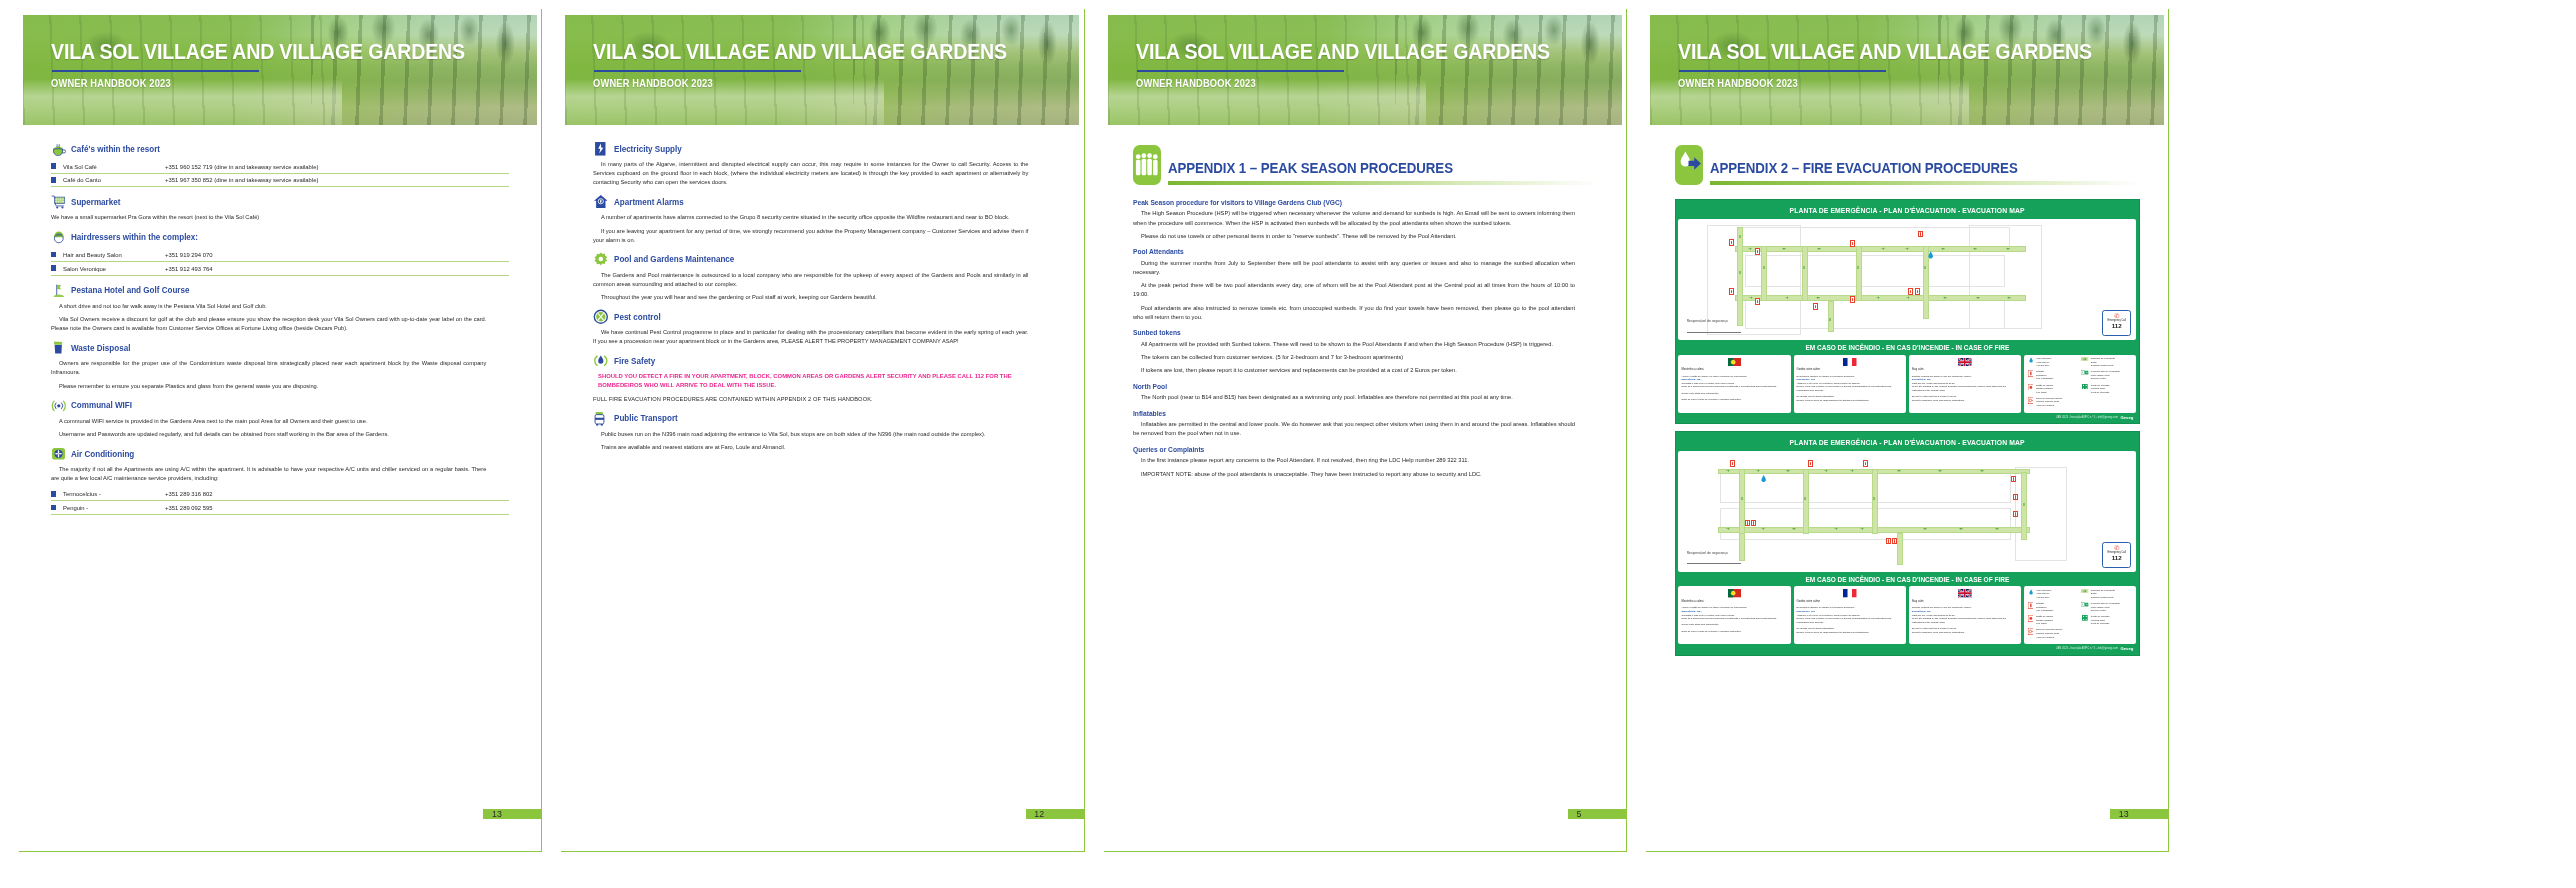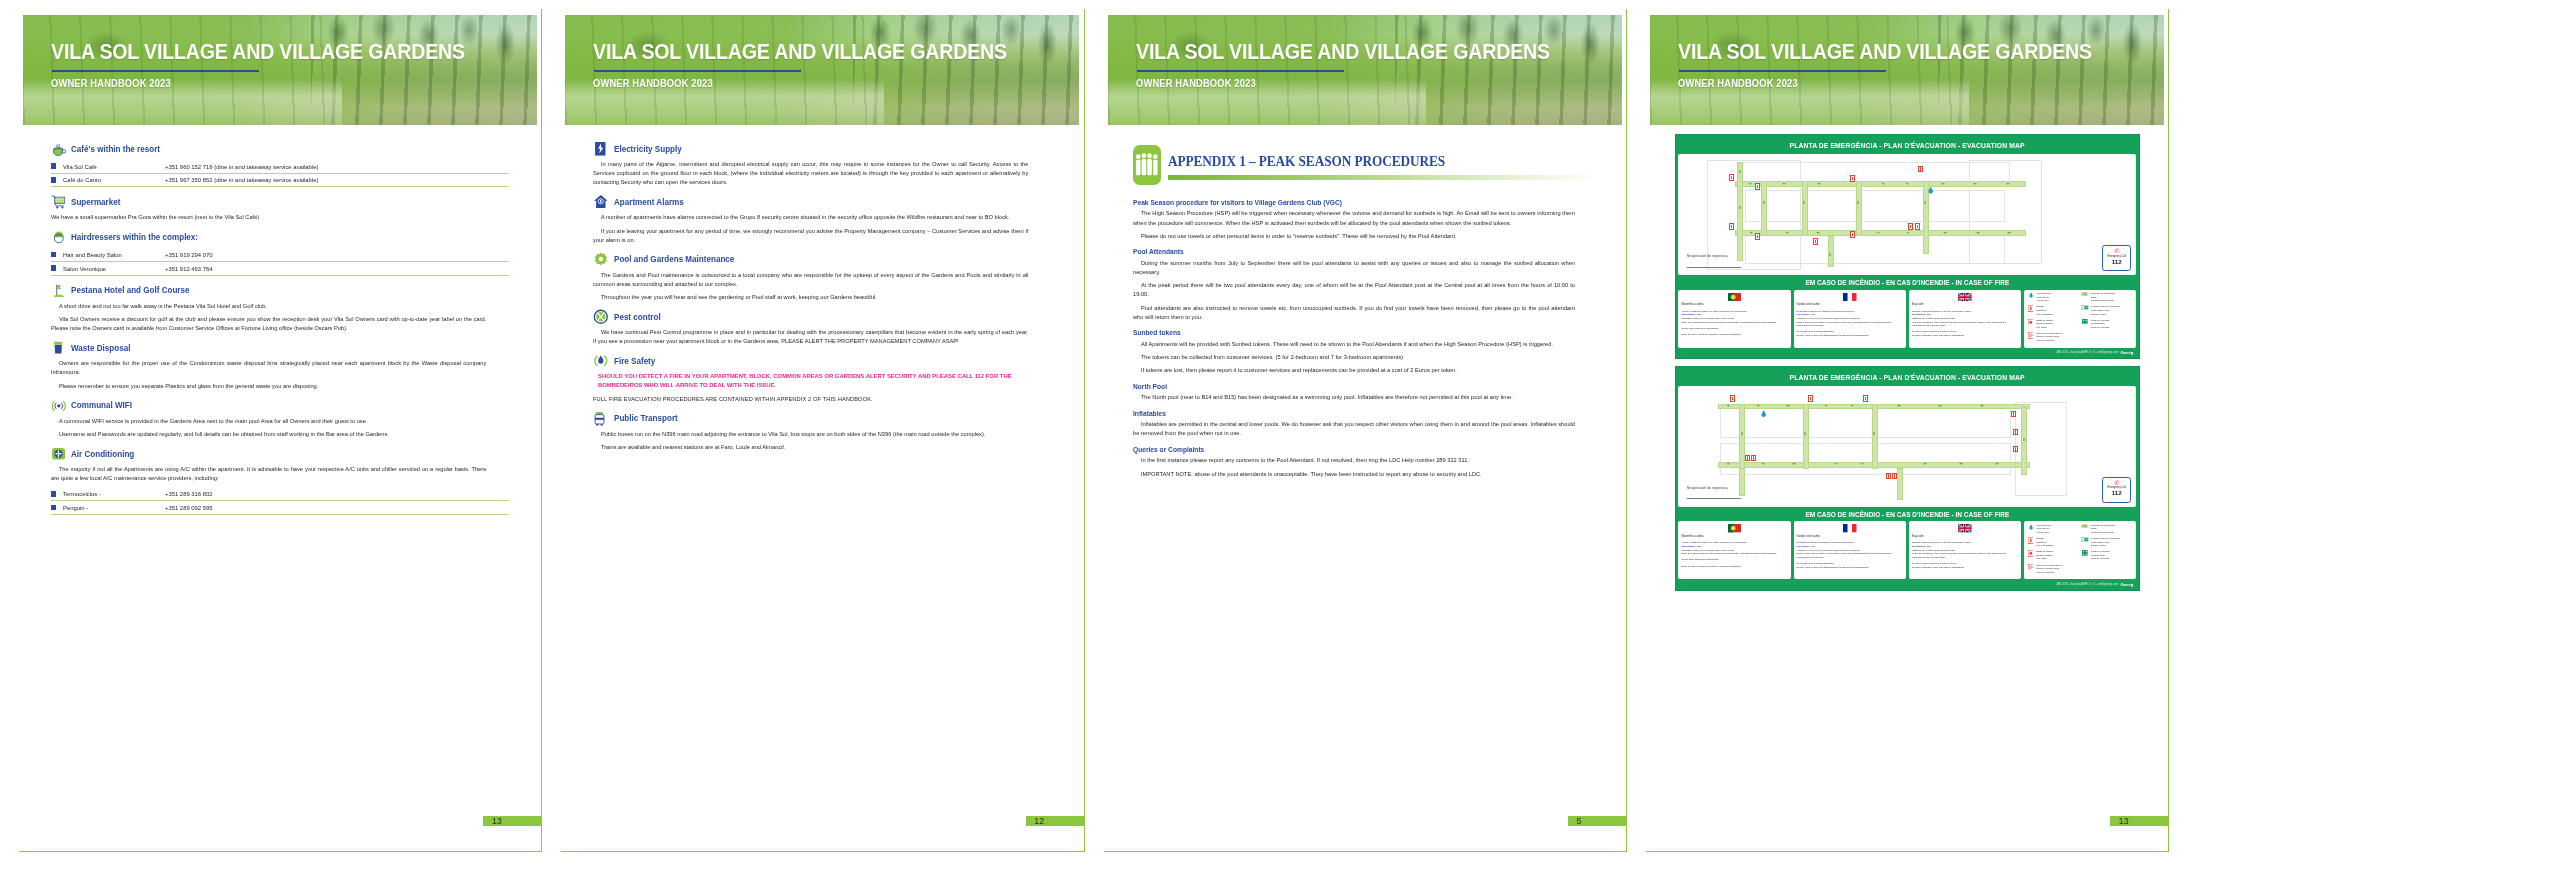--- a/index.html
+++ b/index.html
@@ -132,21 +132,21 @@
     padding: 2.6px 0 3.1px 0;
   }
   .row .bullet {
     width: 4.7px; height: 5.7px; background: #2b4ba0;
     flex: 0 0 4.7px; margin-right: 7.3px; align-self: center;
   }
   .row .nm { width: 102px; font-size: 6.2px; color: #231f20; transform: scaleX(.95); transform-origin:left center;}
   .row .ph { font-size: 6.2px; color: #231f20; transform: scaleX(.95); transform-origin:left center;}
 
   
-  .apx { display: flex; align-items: center; gap: 7.3px; margin: 11.4px 0 13.5px 0; font-family: Liberation Serif, serif; }
+  .apx { display: flex; align-items: flex-end; gap: 7.3px; margin: 11.4px 0 13.5px 0; }
   .apx-badge {
     width: 28px; height: 40px; border-radius: 6.8px;
     background: #8cc63e; flex: 0 0 28px;
     position: relative; overflow: hidden;
   }
   .apx-txt { flex: 1; padding-top: 4.2px; }
   .apx-txt h3 {
     color: #2b4ba0; font-size: 14px; font-weight: bold;
     letter-spacing: -0.1px; line-height: 1;
     transform: scaleX(.95); transform-origin: left center;
@@ -159,21 +159,21 @@
   .sub-h {
     color: #2b4ba0; font-size: 7px; font-weight: bold;
     margin: 7.3px 0 3.6px 0;
     transform: scaleX(.95); transform-origin: left center;
   }
   .sub-h.first { margin-top: 2.1px; }
 
   
   .footer {
     position: absolute; left: 0; right: 0; bottom: 17.7px;
-    height: 25px; display: flex; align-items: center;
+    height: 25px; display: flex; align-items: flex-start;
   }
   .footer .fade {
     flex: 1;
     background: linear-gradient(to right, #ffffff 0%, #ffffff 46%, #e9f2d8 68%, #c3dd93 100%);
   }
   .footer .pg {
     width: 58px; background: #8cc63e;
     color: #2a2a2a; font-size: 8.8px;
     display: flex; align-items: center; padding-left: 8.8px;
   }
@@ -587,20 +587,32 @@
   <div class="page">
     <div class="banner">
       <div class="banner-photo"></div>
       <div class="banner-inner">
         <h1>VILA SOL VILLAGE AND VILLAGE GARDENS</h1>
         <div class="banner-rule"></div>
         <h2>OWNER HANDBOOK 2023</h2>
       </div>
     </div>
     <div class="body tight">
+      <div class="apx">
+        <div class="apx-badge">
+          <svg viewBox="0 0 54 76" width="28" height="40">
+            <path d="M20 12c-5 10-9 13-9 20a9 9 0 0 0 18 0c0-7-4-10-9-20z" fill="#ffffff"></path>
+            <path d="M26 30h11V23l13 12-13 12v-7H26z" fill="#2b4ba0"></path>
+          </svg>
+        </div>
+        <div class="apx-txt">
+          <h3>APPENDIX 2 – FIRE EVACUATION PROCEDURES</h3>
+          <div class="apx-rule"></div>
+        </div>
+      </div>
 
       <div class="poster">
         <div class="poster-ttl">PLANTA DE EMERGÊNCIA - PLAN D'ÉVACUATION - EVACUATION MAP</div>
         <div class="poster-map">
           <div class="mapwrap">
 
             <div class="mgrid" style="left:29px;top:5.2px;width:94px;height:110px;"></div>
             <div class="mgrid" style="left:61px;top:7.3px;width:271px;height:21px;"></div>
             <div class="mgrid" style="left:67px;top:36px;width:260px;height:32px;"></div>
             <div class="mgrid" style="left:67px;top:78px;width:260px;height:32px;"></div>

